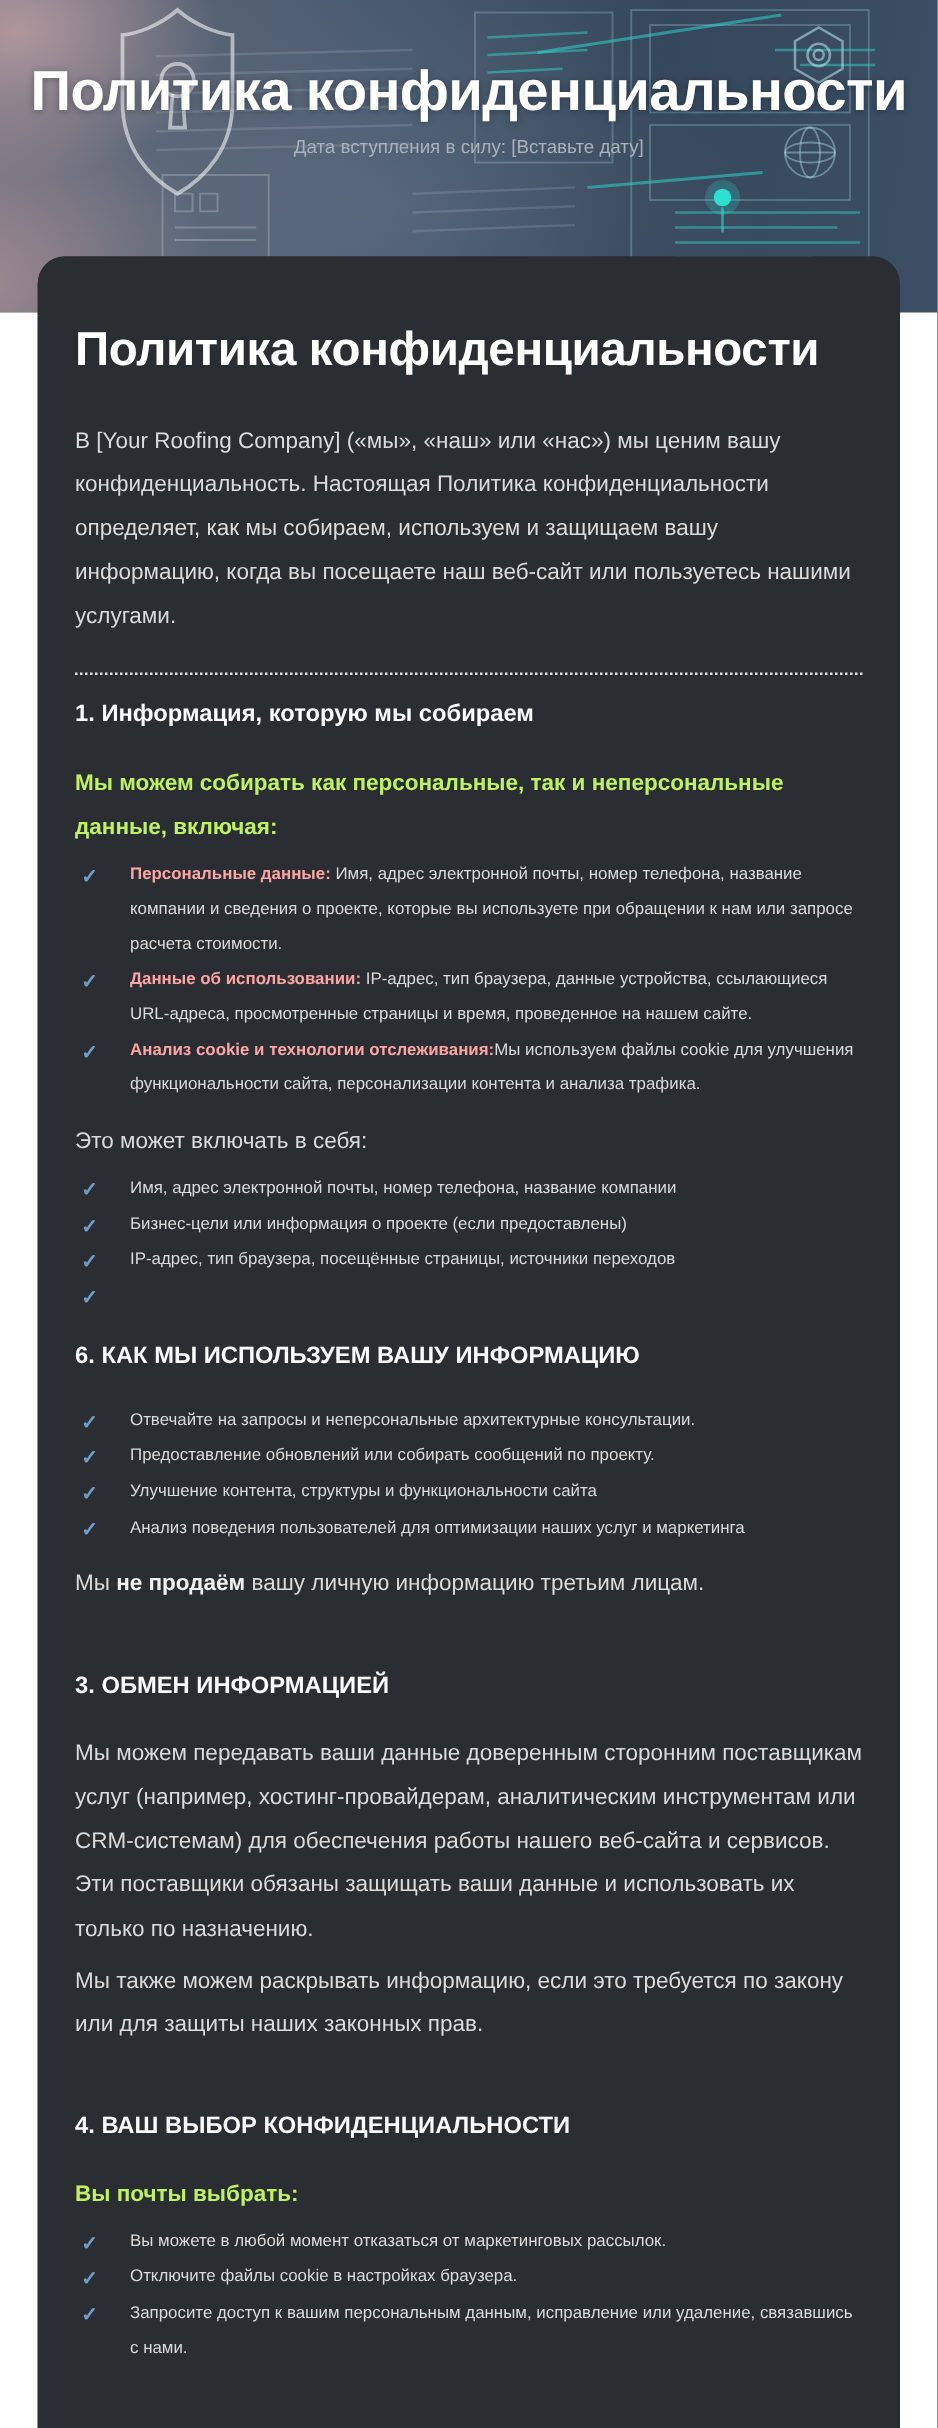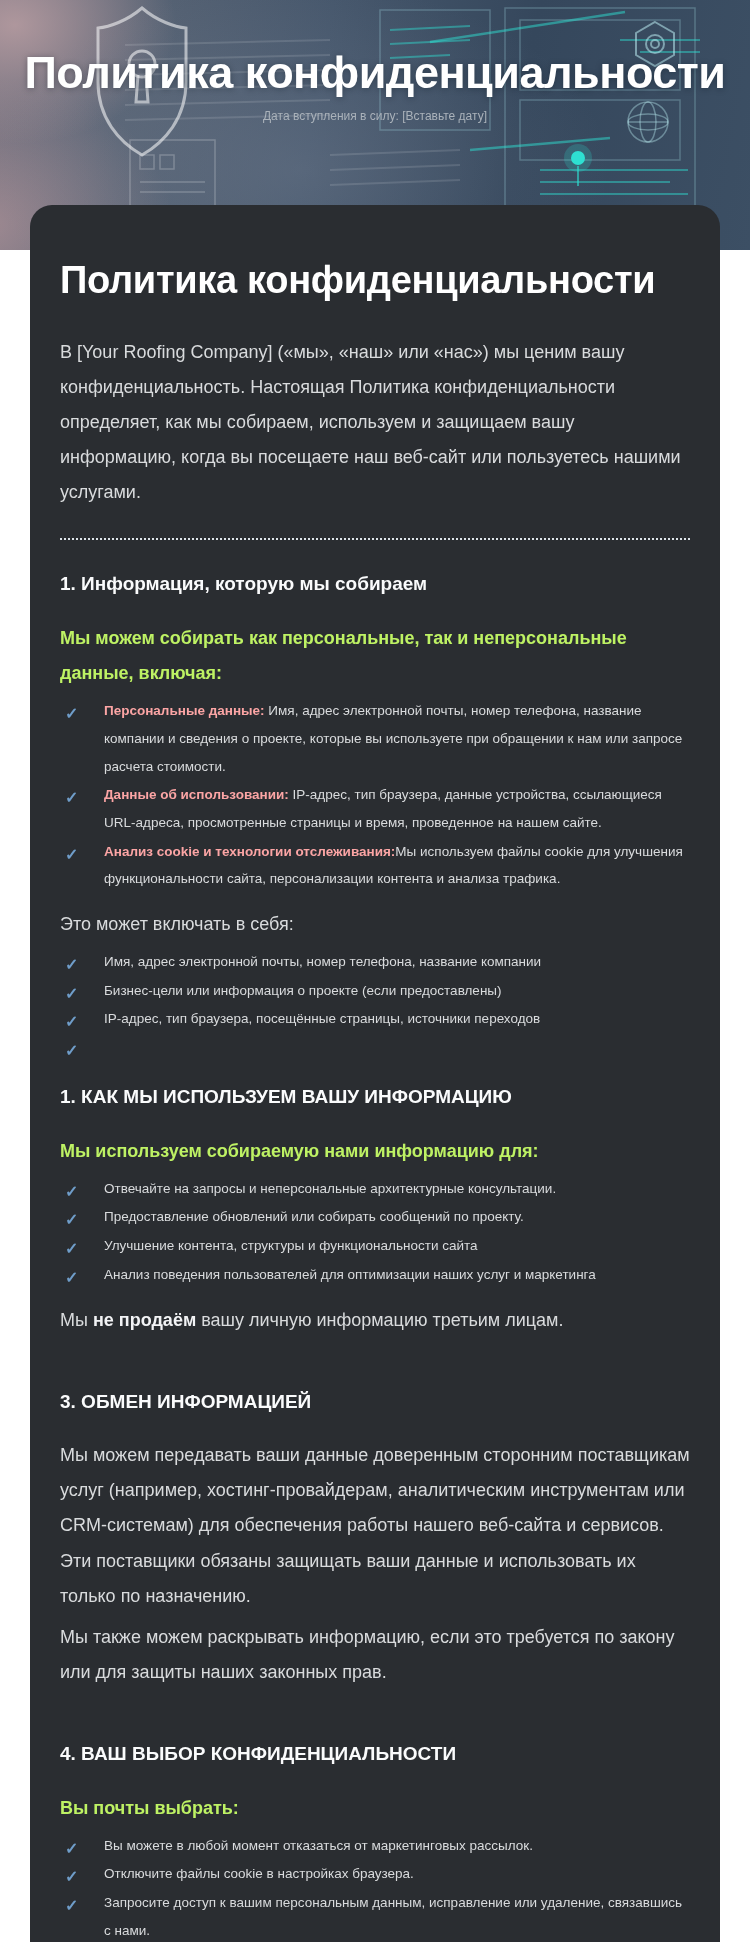--- a/index.html
+++ b/index.html
@@ -24,21 +24,21 @@
   .hero-text{position:relative;z-index:2;text-align:center;}
   .hero-title{
     margin:0;padding-top:50px;
     font-size:45px;line-height:1.0;
     font-weight:700;color:#ffffff;
     letter-spacing:-.5px;
     text-shadow:0 1px 6px rgba(10,20,30,.35);
   }
   .hero-subtitle{
     margin:14px 0 0;
-    font-size:12px;color:#aab2ba;
+    font-size:15px;color:#aab2ba;
   }
   
   .card{
     position:relative;z-index:3;
     margin:-45px 30px 37px;
     background:#2a2d31;
     border-radius:22px;
     padding:52px 30px 58px;
     color:#d9dbdd;
   }
@@ -53,21 +53,21 @@
   .divider{
     border:none;height:0;
     border-top:2px dotted #dde4e9;
     margin:28px 0 6px;
   }
   .section-heading{
     margin:52px 0 24px;
     font-size:19px;line-height:1.3;
     font-weight:700;color:#fafbfc;
   }
-  .section-heading.first{margin-top:32px;}
+  .section-heading.first{margin-top:20px;}
   .lead-par{font-weight:700;color:#bef264;margin-bottom:10px;}
   ul.check-list{list-style:none;margin:6px 0 14px;padding:0;}
   ul.check-list li{
     position:relative;
     padding-left:44px;
     font-size:13.5px;line-height:2.05;
     color:#d9dbdd;
     margin:0 0 1px;
   }
   ul.check-list .check{
@@ -178,22 +178,21 @@
     <p class="tight">Это может включать в себя:</p>
     <ul class="check-list">
       <li><span class="check">✓</span><span>Имя, адрес электронной почты, номер телефона, название компании</span></li>
       <li><span class="check">✓</span><span>Бизнес-цели или информация о проекте (если предоставлены)</span></li>
       <li><span class="check">✓</span><span>IP-адрес, тип браузера, посещённые страницы, источники переходов</span></li>
       <li><span class="check">✓</span></li>
     </ul>
   </section>
 
   <section>
-    <h3 class="section-heading">1. КАК МЫ ИСПОЛЬЗУЕМ ВАШУ ИНФОРМАЦИЮ</h3>
-    <p class="lead-par">Мы используем собираемую нами информацию для:</p>
+    <h3 class="section-heading">6. КАК МЫ ИСПОЛЬЗУЕМ ВАШУ ИНФОРМАЦИЮ</h3>
     <ul class="check-list">
       <li><span class="check">✓</span><span>Отвечайте на запросы и неперсональные архитектурные консультации.</span></li>
       <li><span class="check">✓</span><span>Предоставление обновлений или собирать сообщений по проекту.</span></li>
       <li><span class="check">✓</span><span>Улучшение контента, структуры и функциональности сайта</span></li>
       <li><span class="check">✓</span><span>Анализ поведения пользователей для оптимизации наших услуг и маркетинга</span></li>
     </ul>
     <p><span>Мы </span><span class="bold">не продаём</span><span> вашу личную информацию третьим лицам.</span></p>
   </section>
 
   <section>

